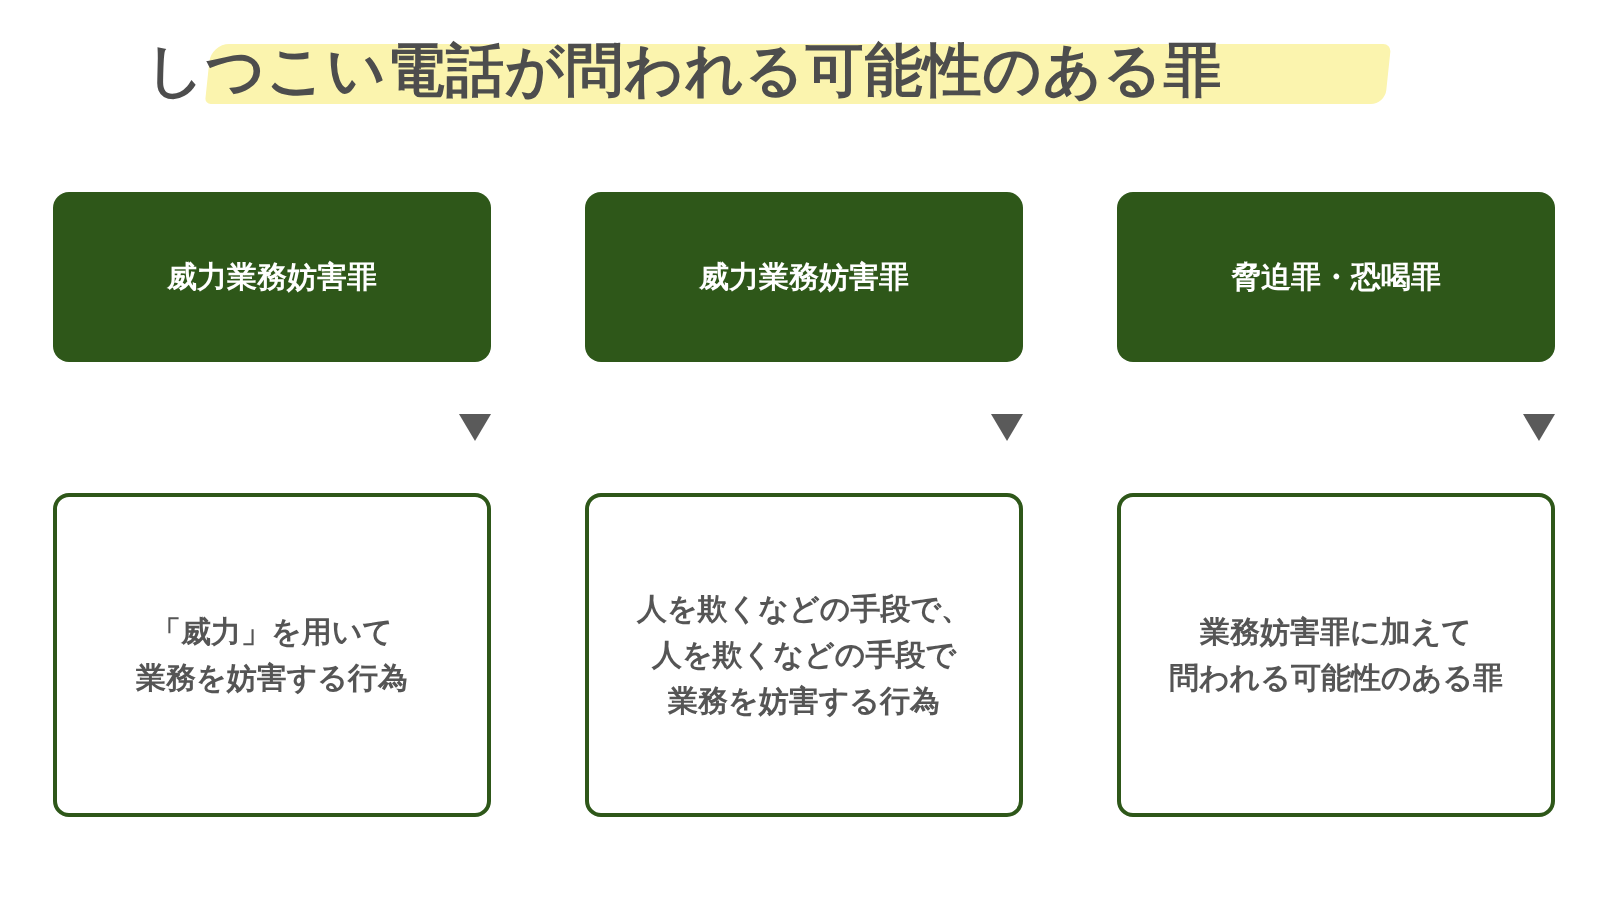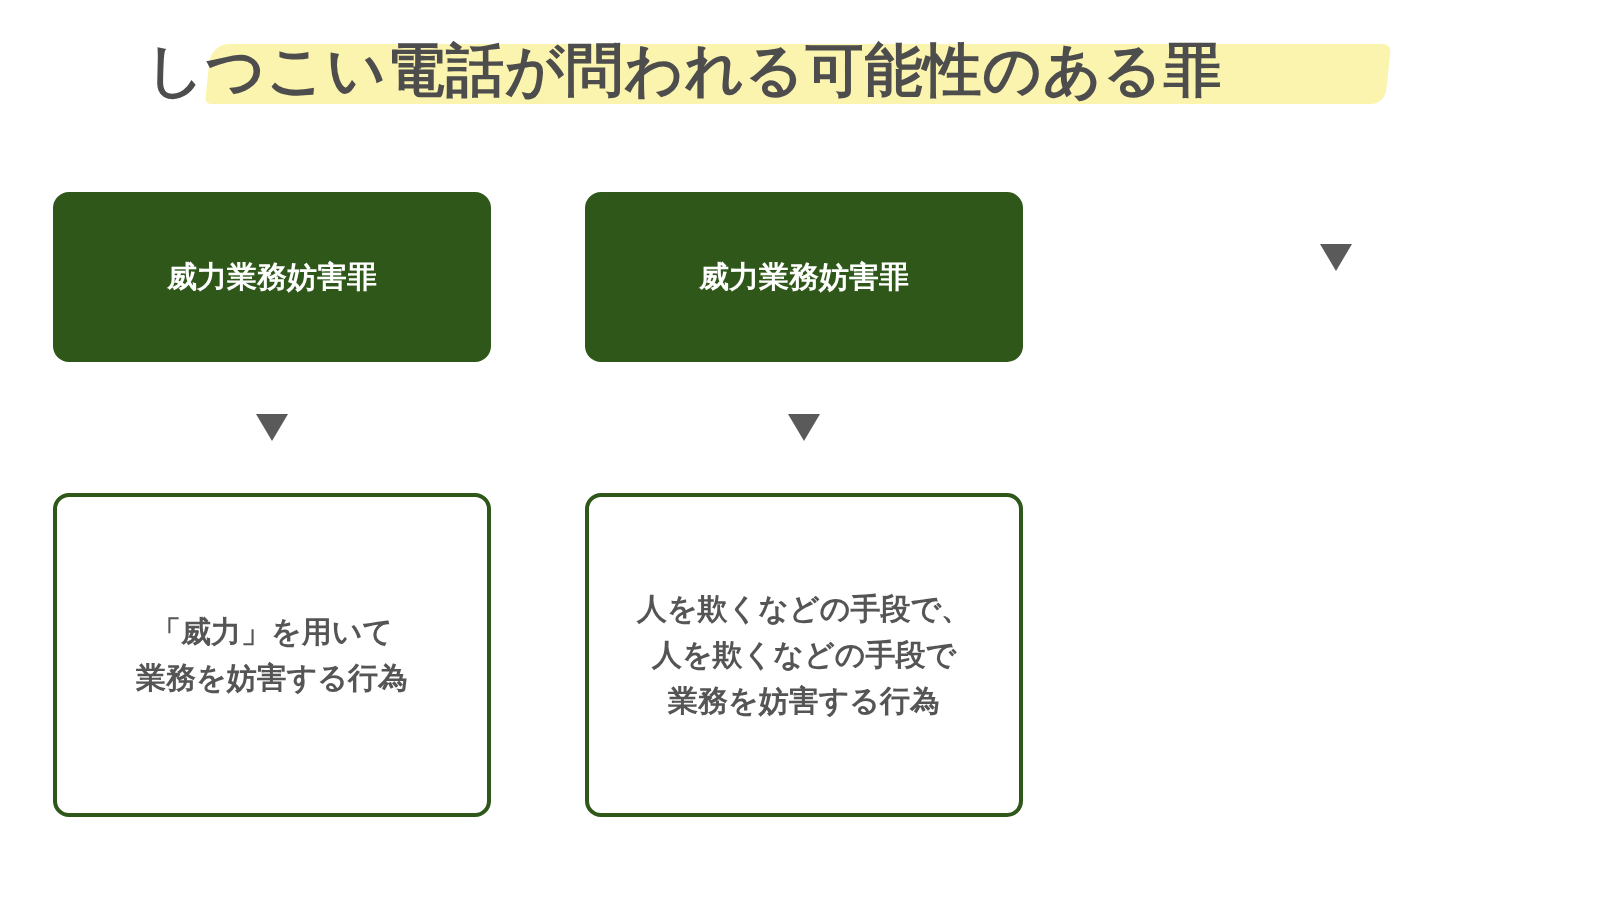--- a/index.html
+++ b/index.html
@@ -19,21 +19,21 @@
       border-radius: 18px 8px 14px 6px;
       transform: skewX(-6deg);
     }
     .title {
       position: relative; font-size: 58px; font-weight: bold; color: #4d4d4d;
       letter-spacing: 1px; line-height: 80px; white-space: nowrap;
     }
 
     .col {
       position: absolute; top: 192px; width: 438px;
-      display: flex; flex-direction: column; align-items: center;
+      display: flex; flex-direction: column; align-items: flex-end;
     }
     .col-1 { left: 53px; }
     .col-2 { left: 585px; }
     .col-3 { left: 1117px; }
 
     .head-box {
       width: 438px; height: 170px; background: #2e5719; border-radius: 16px;
       display: flex; align-items: center; justify-content: center;
     }
     .head-label {
@@ -84,16 +84,23 @@
     </div>
     <div class="arrow"></div>
     <div class="body-box">
       <div class="body-line">人を欺くなどの手段で、</div>
       <div class="body-line">人を欺くなどの手段で</div>
       <div class="body-line">業務を妨害する行為</div>
     </div>
   </div>
 
   <div class="col col-3">
+    <div class="head-box">
+      <span class="head-label">脅迫罪・恐喝罪</span>
+    </div>
     <div class="arrow"></div>
+    <div class="body-box">
+      <div class="body-line">業務妨害罪に加えて</div>
+      <div class="body-line">問われる可能性のある罪</div>
+    </div>
   </div>
 
 </div>
 
 </body></html>

